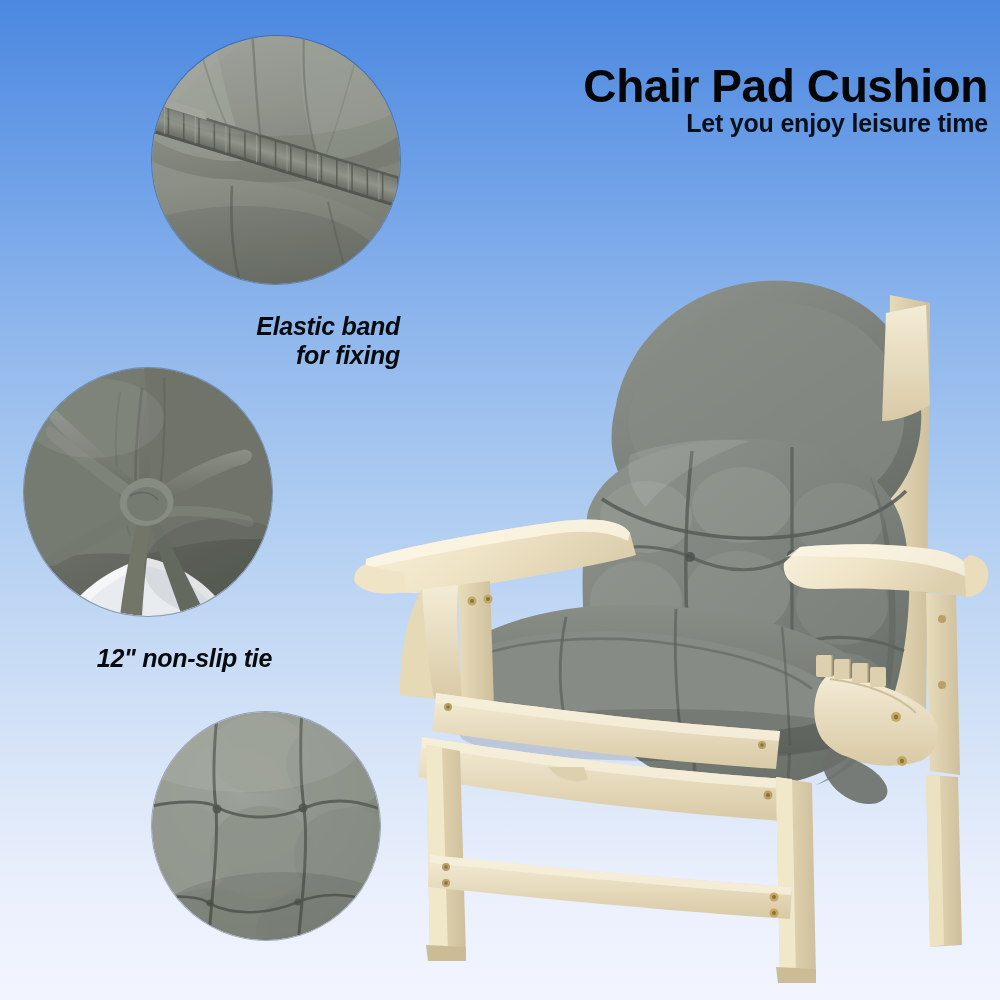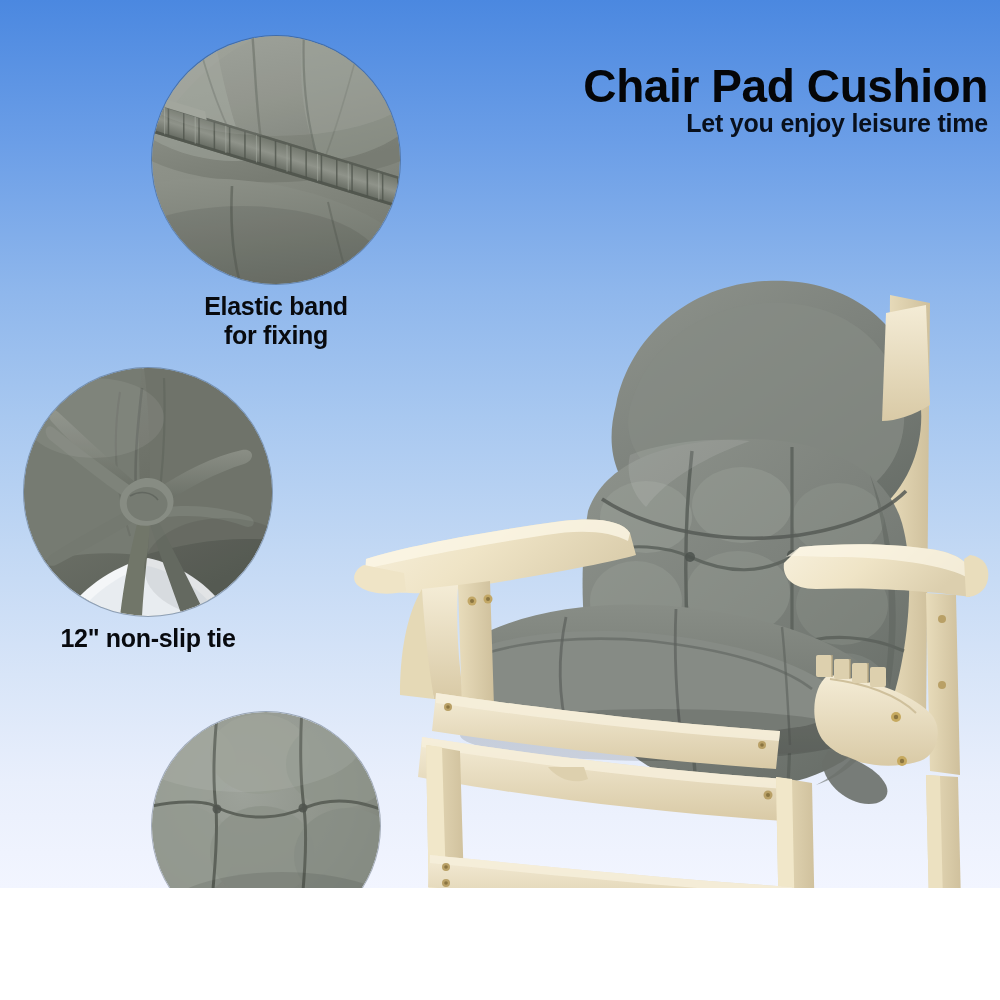--- a/index.html
+++ b/index.html
@@ -8,21 +8,21 @@
   }
   body {
     width: 1000px;
     height: 1000px;
     font-family: "Liberation Sans", sans-serif;
     overflow: hidden;
   }
   #stage {
     position: relative;
     width: 1000px;
-    height: 888px;
+    height: 1000px;
     background: linear-gradient(180deg,
         #4b88e0 0%,
         #6b9ee7 16%,
         #8fb7ec 33%,
         #a8c8f0 47%,
         #c2d8f4 62%,
         #d8e5f8 76%,
         #e9effc 88%,
         #f2f5ff 100%);
     overflow: hidden;
@@ -60,28 +60,29 @@
     z-index: 15;
   }
   .bubble {
     border-radius: 50%;
     overflow: hidden;
     position: relative;
     box-shadow: 0 0 0 1px rgba(40,55,70,0.38);
   }
   .bubble svg { display: block; }
   .caption {
-    margin-top: 8px;
-    text-align: center;
+    margin-top: 28px;
+    text-align: right;
     font-size: 25px;
     font-weight: bold;
     color: #080a0e;
     line-height: 1.14;
     letter-spacing: -0.3px;
     white-space: pre-line;
+    font-style: italic;
   }
 
   #callout-elastic { left: 152px; top: 36px; width: 248px; }
   #callout-elastic .bubble { width: 248px; height: 248px; }
 
   #callout-tie { left: 24px; top: 368px; width: 248px; }
   #callout-tie .bubble { width: 248px; height: 248px; }
 
   #callout-routed { left: 152px; top: 712px; width: 228px; }
   #callout-routed .bubble { width: 228px; height: 228px; }

